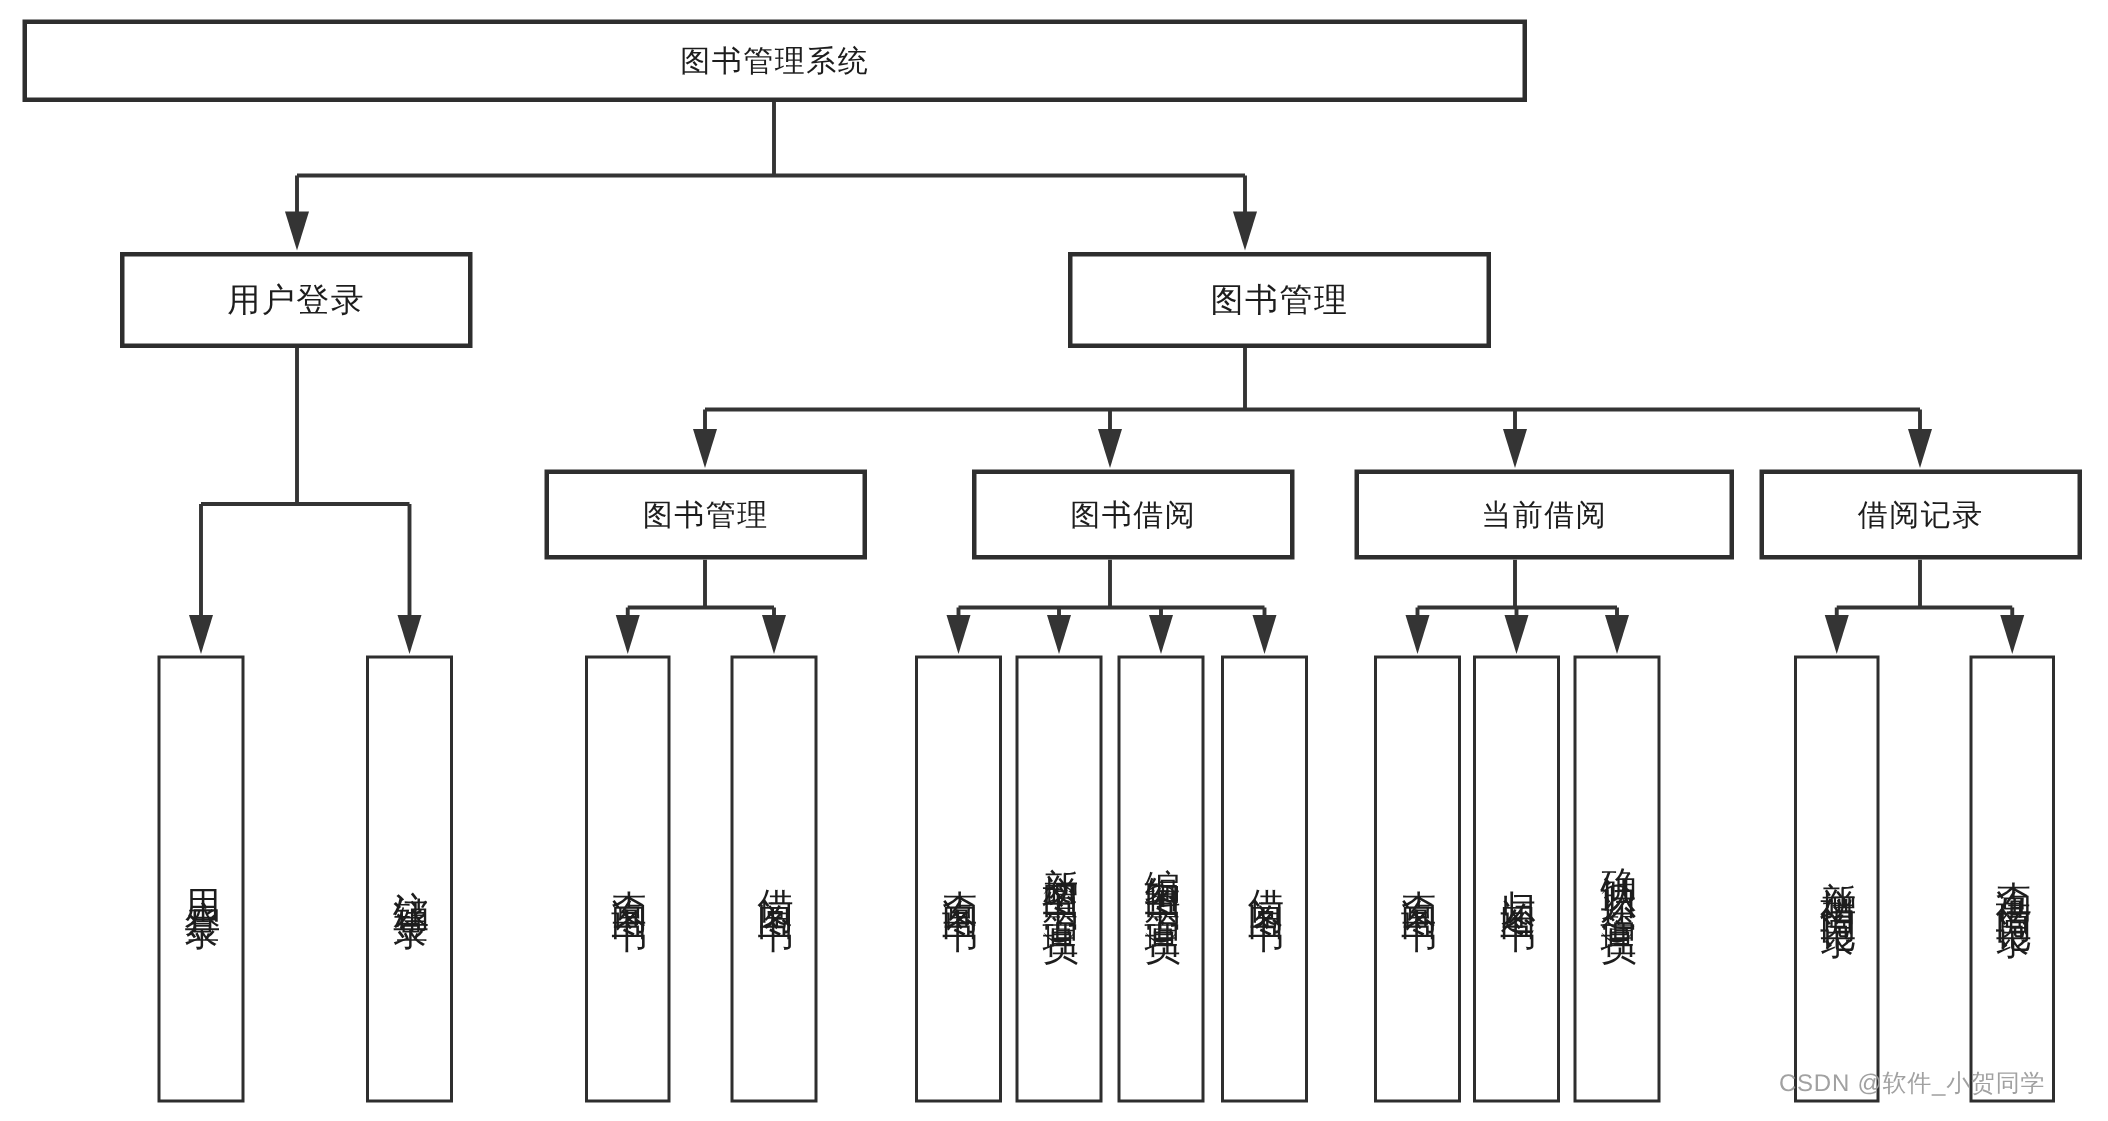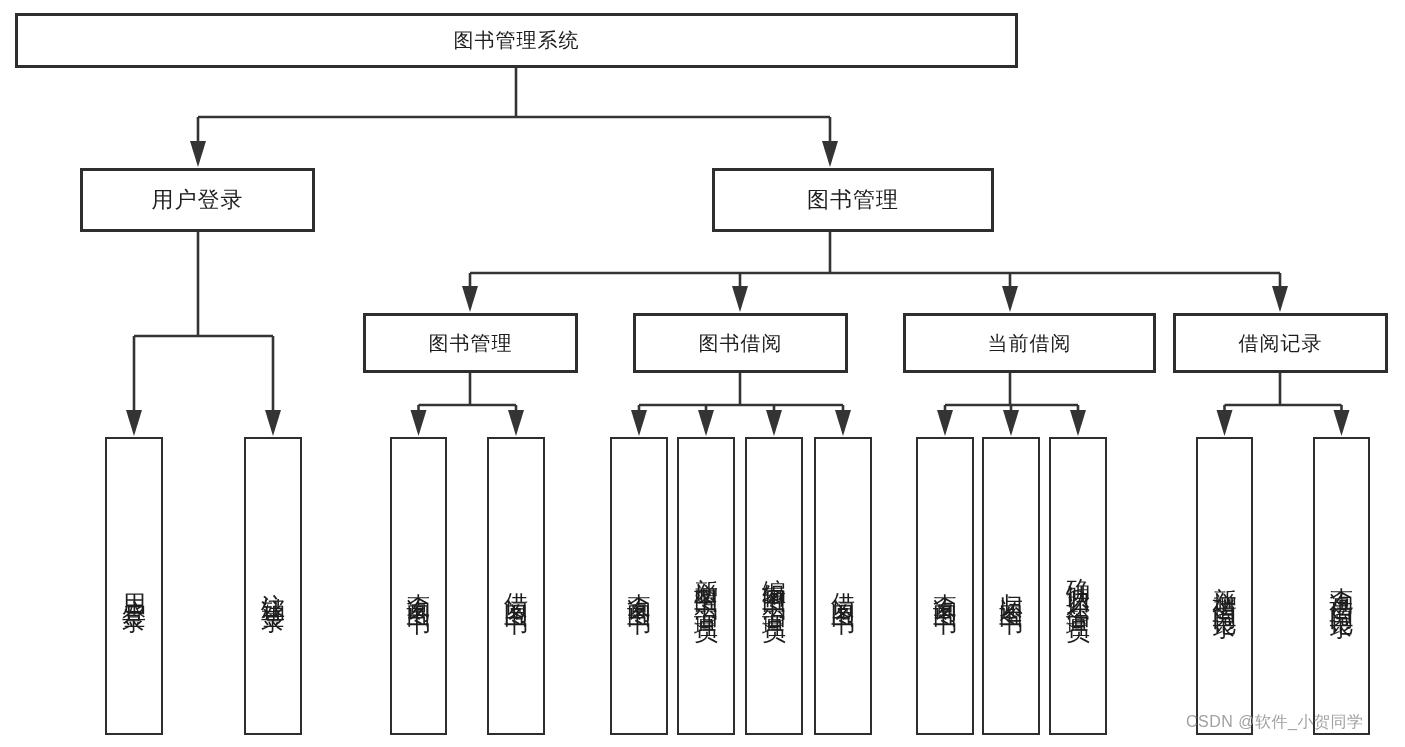--- a/index.html
+++ b/index.html
@@ -114,21 +114,21 @@
   <div class="box hbox lv2" style="left:80px;top:168px;width:235px;height:64px;">
     <span class="label">用户登录</span>
   </div>
   <div class="box hbox lv2" style="left:712px;top:168px;width:282px;height:64px;">
     <span class="label">图书管理</span>
   </div>
 
   <div class="box hbox" style="left:363px;top:313px;width:215px;height:60px;">
     <span class="label">图书管理</span>
   </div>
-  <div class="box hbox" style="left:633px;top:313px;width:215px;height:60px;">
+  <div class="box hbox" style="left:648px;top:313px;width:215px;height:60px;">
     <span class="label">图书借阅</span>
   </div>
   <div class="box hbox" style="left:903px;top:313px;width:253px;height:60px;">
     <span class="label">当前借阅</span>
   </div>
   <div class="box hbox" style="left:1173px;top:313px;width:215px;height:60px;">
     <span class="label">借阅记录</span>
   </div>
 
   <div class="box vbox" style="left:105px;">

